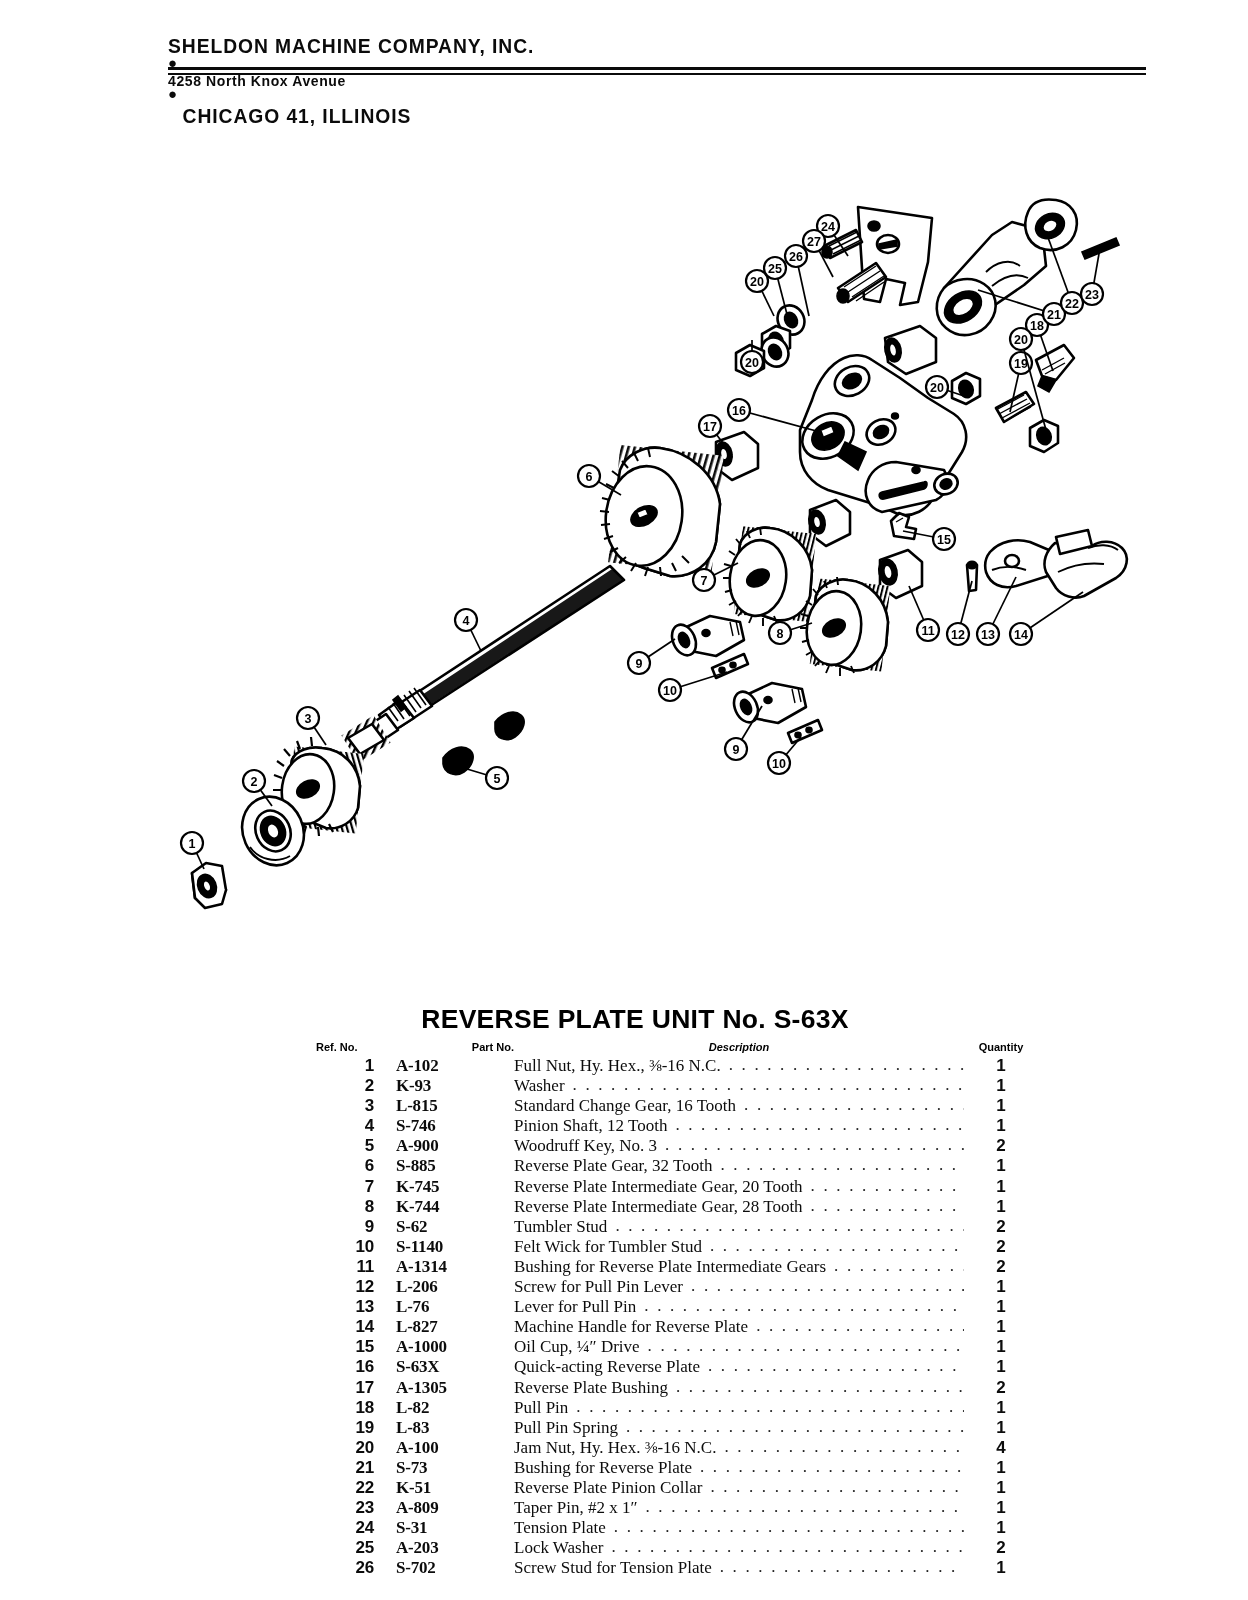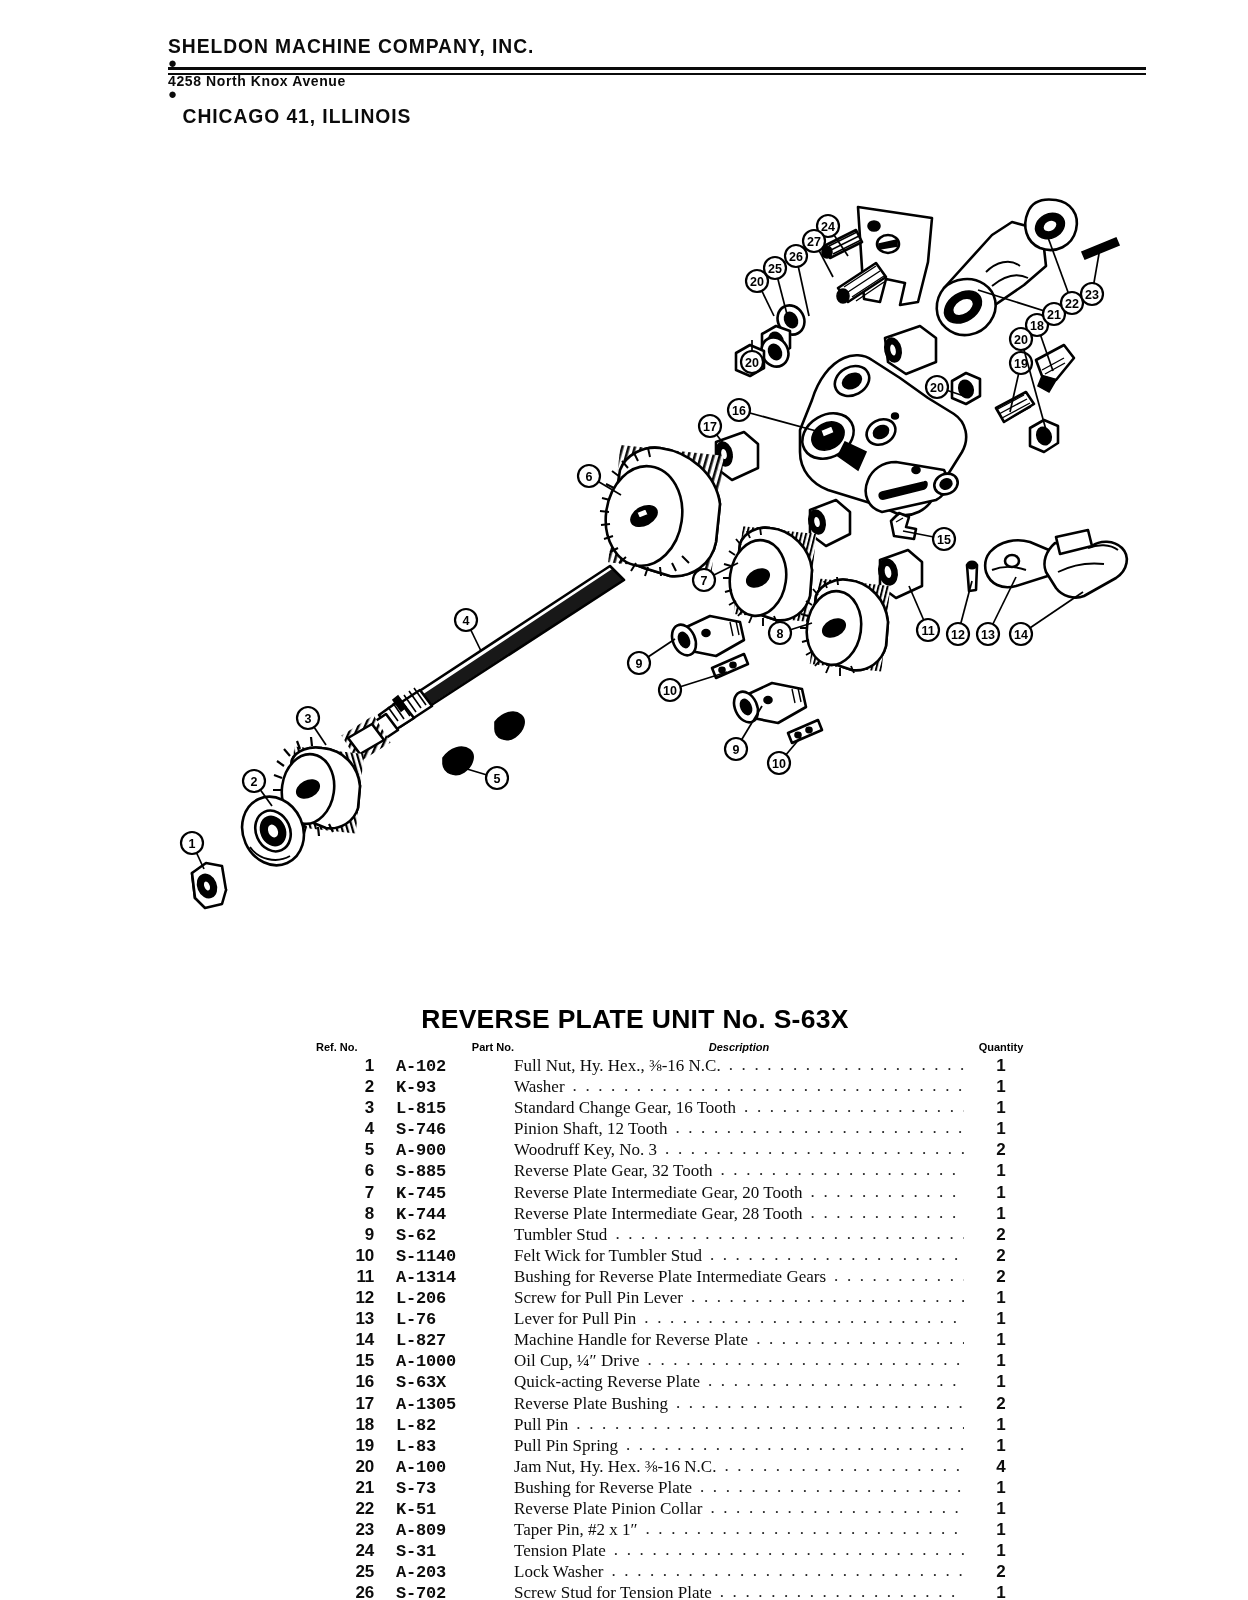--- a/index.html
+++ b/index.html
@@ -117,21 +117,21 @@
   .col-desc  { width: 450px; text-align: left;  }
   .col-qty   { width: 74px;  text-align: center;}
 
   th.col-ref  { text-align: left; padding-left: 2px !important; }
   th.col-part { text-align: right; }
   th.col-desc { text-align: center; padding-left: 0 !important; font-style: italic; }
   th.col-qty  { text-align: center; }
 
   td.col-ref  { font-family: "Liberation Sans", "DejaVu Sans", sans-serif;
                 font-weight: bold; font-size: 16px; letter-spacing: -0.2px; }
-  td.col-part { font-family: Liberation Mono, monospace;
+  td.col-part { font-family: Liberation Serif, serif;
                 font-weight: bold; font-size: 16px; letter-spacing: -0.2px; }
   td.col-qty  { font-family: "Liberation Sans", "DejaVu Sans", sans-serif;
                 font-weight: bold; font-size: 16px; }
 
   
   .desc-wrap {
     display: flex;
     align-items: baseline;
     width: 100%;
   }

